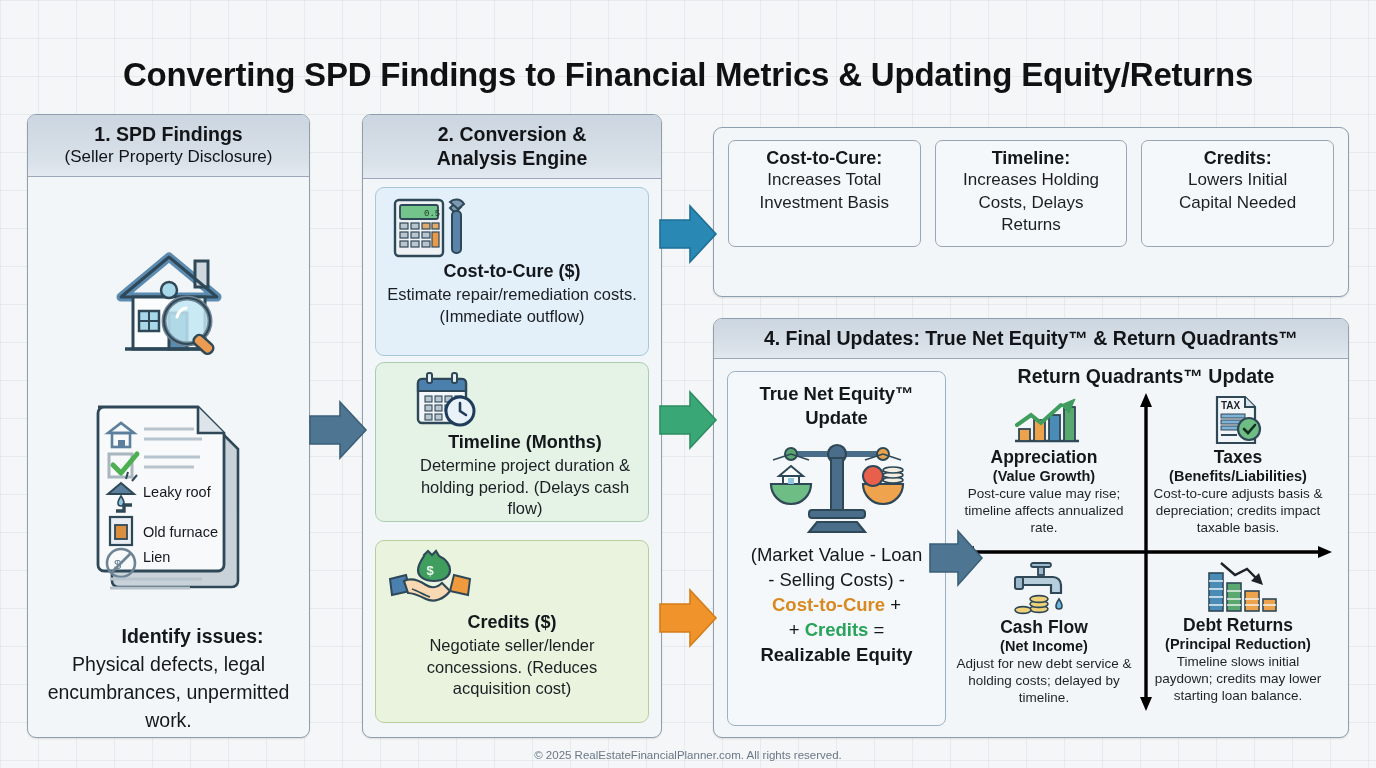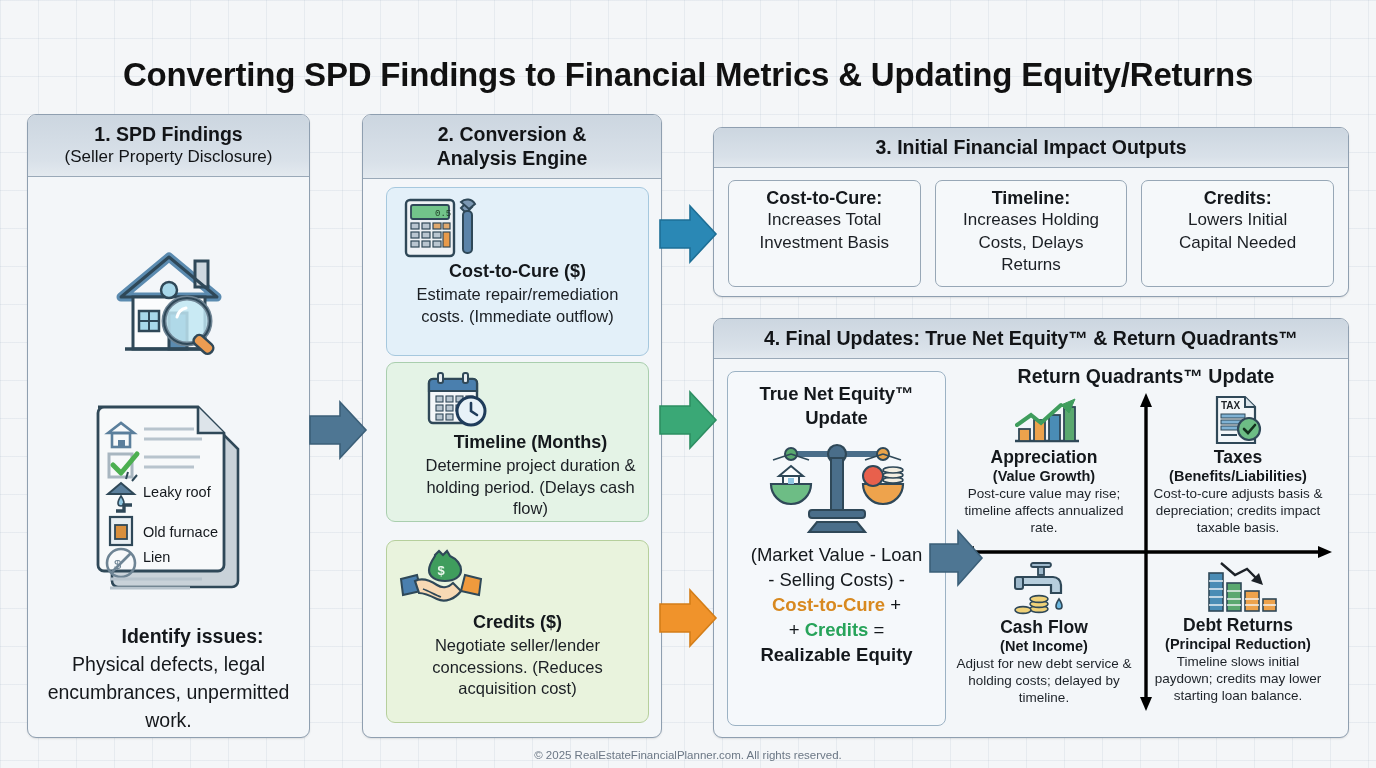--- a/index.html
+++ b/index.html
@@ -52,21 +52,21 @@
   #doc-icon   { position:absolute; left:50%; transform:translateX(-50%); top:222px; }
   #col1 .caption {
     position:absolute; left:14px; right:14px; top:445px;
     text-align:center; font-size:19.5px; line-height:28px; color:#15181c;
   }
   #col1 .caption b { font-weight:bold;padding-left:48px; }
 
   
   #col2 { left:362px; top:114px; width:300px; height:624px; }
   .card {
-    position:absolute; left:23px; right:12px;
+    position:absolute; left:12px; right:12px;
     border-radius:9px; border:1.4px solid #a9c3d4;
     text-align:center; padding:8px 10px 10px;
   }
   .card .ttl { font-size:18px; font-weight:bold; color:#14181c; margin-top:3px;}
   .card .desc { font-size:16.5px; line-height:21.5px; color:#1b1f24; margin-top:2px;}
   #card-ctc { top:72px; height:169px; background:#e3f0f9; border-color:#a6c8de; }
   #card-tl  { top:247px; height:160px; background:#e4f3e6; border-color:#a9ceae;padding-left:36px; }
   #card-cr  { top:425px; height:183px; background:#e9f3dd; border-color:#b6cf9c; }
 
   
@@ -267,23 +267,20 @@
           <path d="M18 32 c8 -4 16 0 22 4 c6 4 12 2 16 -2 l8 8 c-6 8 -16 12 -24 8 c-6 -3 -12 -6 -18 -6z" fill="#f8d9b4" stroke="#2f4858" stroke-width="2.2"></path>
           <path d="M26 40 c6 2 12 6 18 8" fill="none" stroke="#2f4858" stroke-width="1.8"></path>
         </svg>
       </div>
       <div class="ttl">Credits ($)</div>
       <div class="desc">Negotiate seller/lender concessions. (Reduces acquisition cost)</div>
     </div>
   </div>
 
   <div class="panel" id="panel3">
-    <div class="panel-head">
-      <div class="h1">3. Initial Financial Impact Outputs</div>
-    </div>
     <div class="row">
       <div class="outbox">
         <div class="t">Cost-to-Cure:</div>
         <div class="d">Increases Total Investment Basis</div>
       </div>
       <div class="outbox">
         <div class="t">Timeline:</div>
         <div class="d">Increases Holding Costs, Delays Returns</div>
       </div>
       <div class="outbox">

